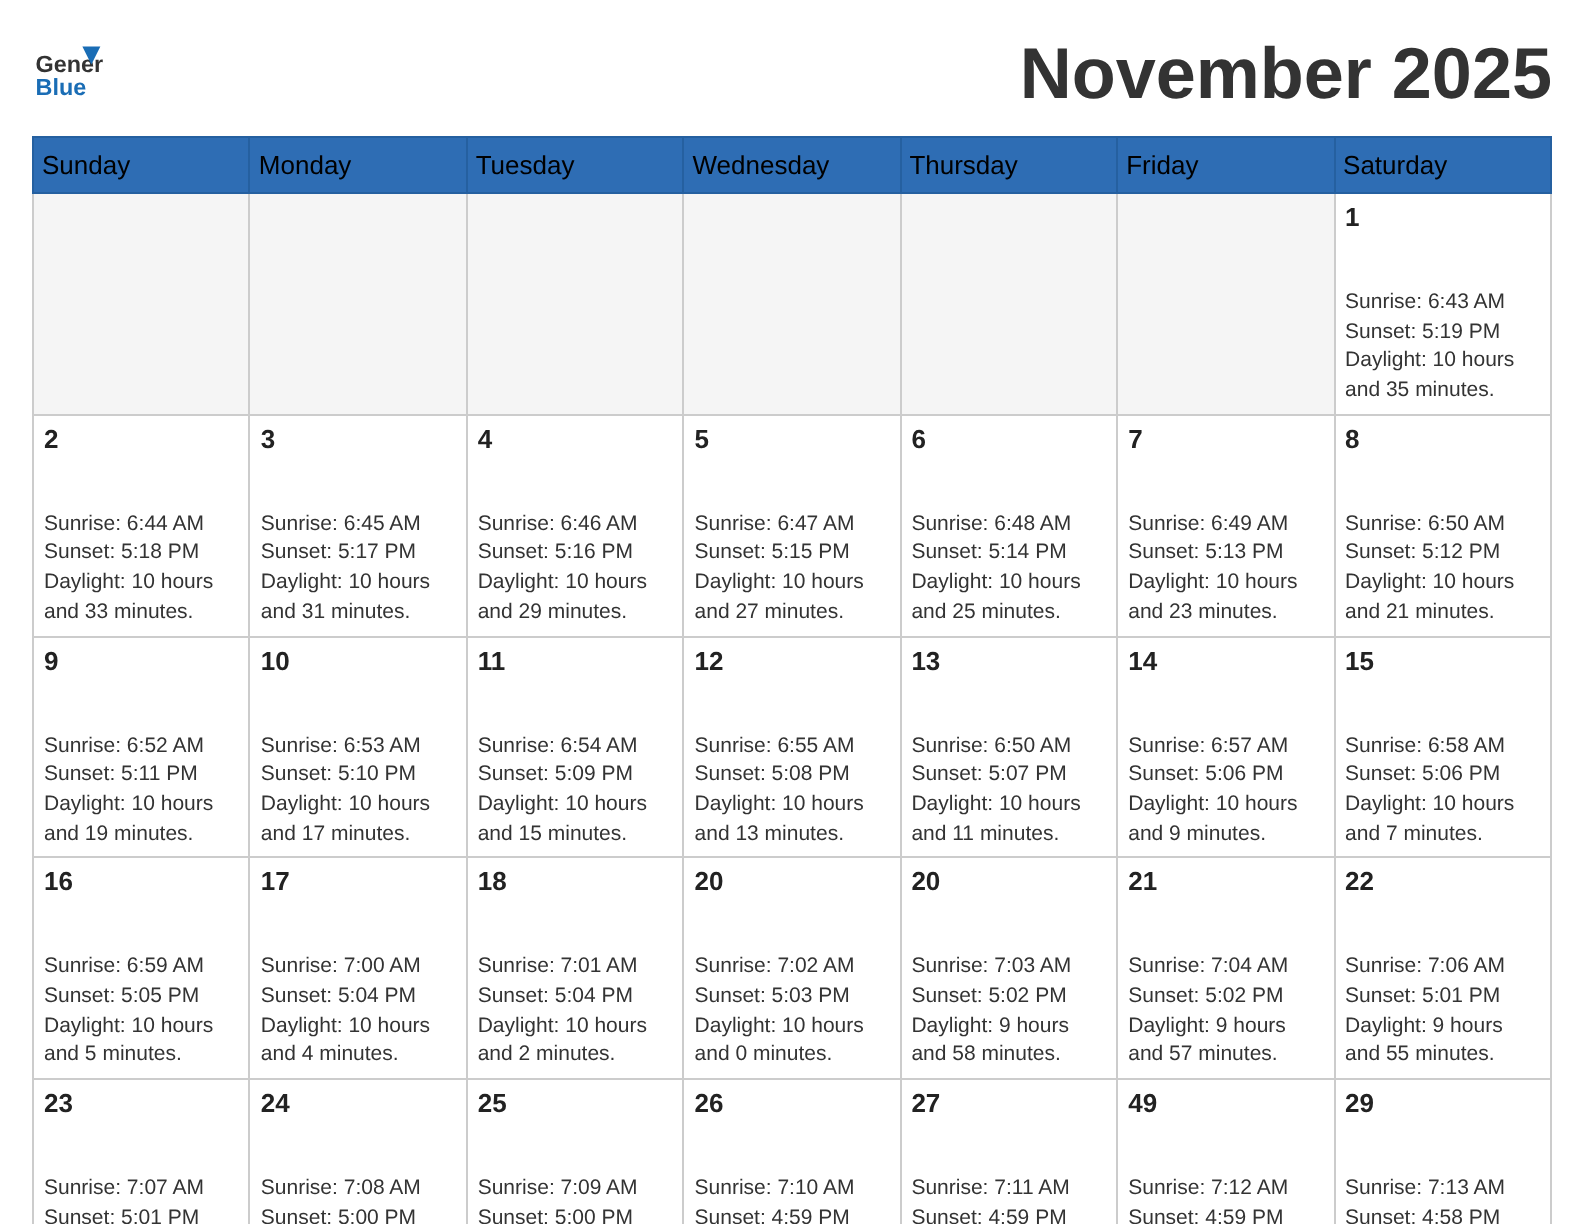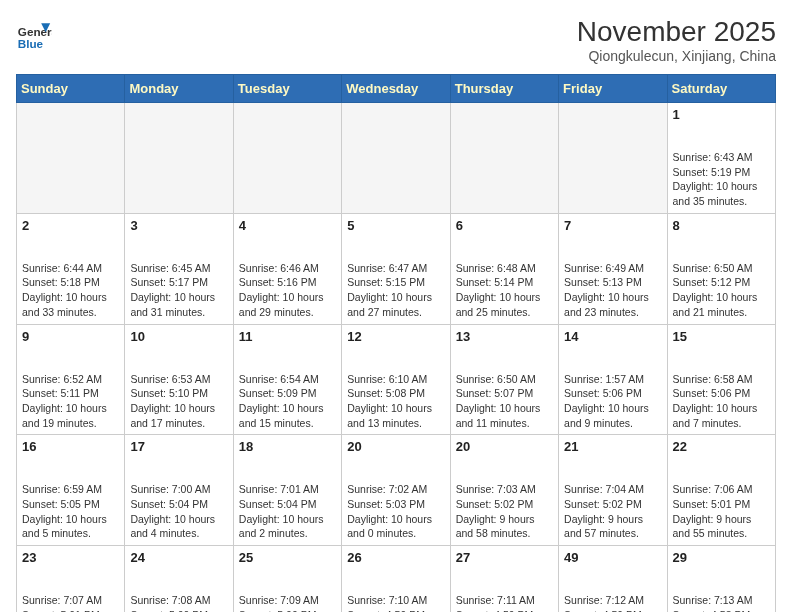--- a/index.html
+++ b/index.html
@@ -22,38 +22,38 @@
       gap: 4px;
     }
     .logo-icon {
       width: 36px;
       height: 36px;
     }
     .title-area {
       text-align: right;
     }
     .month-title {
-      font-size: 28px;
-      font-weight: normal;
+      font-size: 36px;
+      font-weight: bold;
       color: #333;
     }
     .location {
       font-size: 14px;
       color: #555;
     }
     .calendar {
       width: 100%;
       border-collapse: collapse;
       border: 1px solid #ccc;
     }
     .calendar th {
       background: #2e6db4;
-      color: #fef9c3;
+      color: #000000;
       font-size: 13px;
-      font-weight: bold;
+      font-weight: normal;
       padding: 6px 4px;
       text-align: left;
       border: 1px solid #2560a0;
     }
     .calendar td {
       border: 1px solid #ccc;
       vertical-align: top;
       padding: 4px 5px;
       width: calc(100% / 7);
       min-height: 80px;
@@ -86,21 +86,20 @@
 <div class="header-area">
   <div class="logo">
     <svg class="logo-icon" viewBox="0 0 40 40">
       <text x="2" y="22" font-size="13" font-weight="bold" fill="#333" font-family="Arial">General</text>
       <text x="2" y="35" font-size="13" font-weight="bold" fill="#1a6db5" font-family="Arial">Blue</text>
       <polygon points="28,8 38,8 33,18" fill="#1a6db5"></polygon>
     </svg>
   </div>
   <div class="title-area">
     <div class="month-title">November 2025</div>
-    <div class="location">Qiongkulecun, Xinjiang, China</div>
   </div>
 </div>
 
 <table class="calendar">
   <thead>
     <tr>
     <th>Sunday</th>
         <th>Monday</th>
         <th>Tuesday</th>
         <th>Wednesday</th>
@@ -182,33 +181,33 @@
 Daylight: 10 hours and 17 minutes.</div>
         </td>
         <td>
           <div class="day-number">11</div>
           <div class="day-info">Sunrise: 6:54 AM
 Sunset: 5:09 PM
 Daylight: 10 hours and 15 minutes.</div>
         </td>
         <td>
           <div class="day-number">12</div>
-          <div class="day-info">Sunrise: 6:10 AM
+          <div class="day-info">Sunrise: 6:55 AM
 Sunset: 5:08 PM
 Daylight: 10 hours and 13 minutes.</div>
         </td>
         <td>
           <div class="day-number">13</div>
           <div class="day-info">Sunrise: 6:50 AM
 Sunset: 5:07 PM
 Daylight: 10 hours and 11 minutes.</div>
         </td>
         <td>
           <div class="day-number">14</div>
-          <div class="day-info">Sunrise: 1:57 AM
+          <div class="day-info">Sunrise: 6:57 AM
 Sunset: 5:06 PM
 Daylight: 10 hours and 9 minutes.</div>
         </td>
         <td>
           <div class="day-number">15</div>
           <div class="day-info">Sunrise: 6:58 AM
 Sunset: 5:06 PM
 Daylight: 10 hours and 7 minutes.</div>
         </td>
       </tr>

